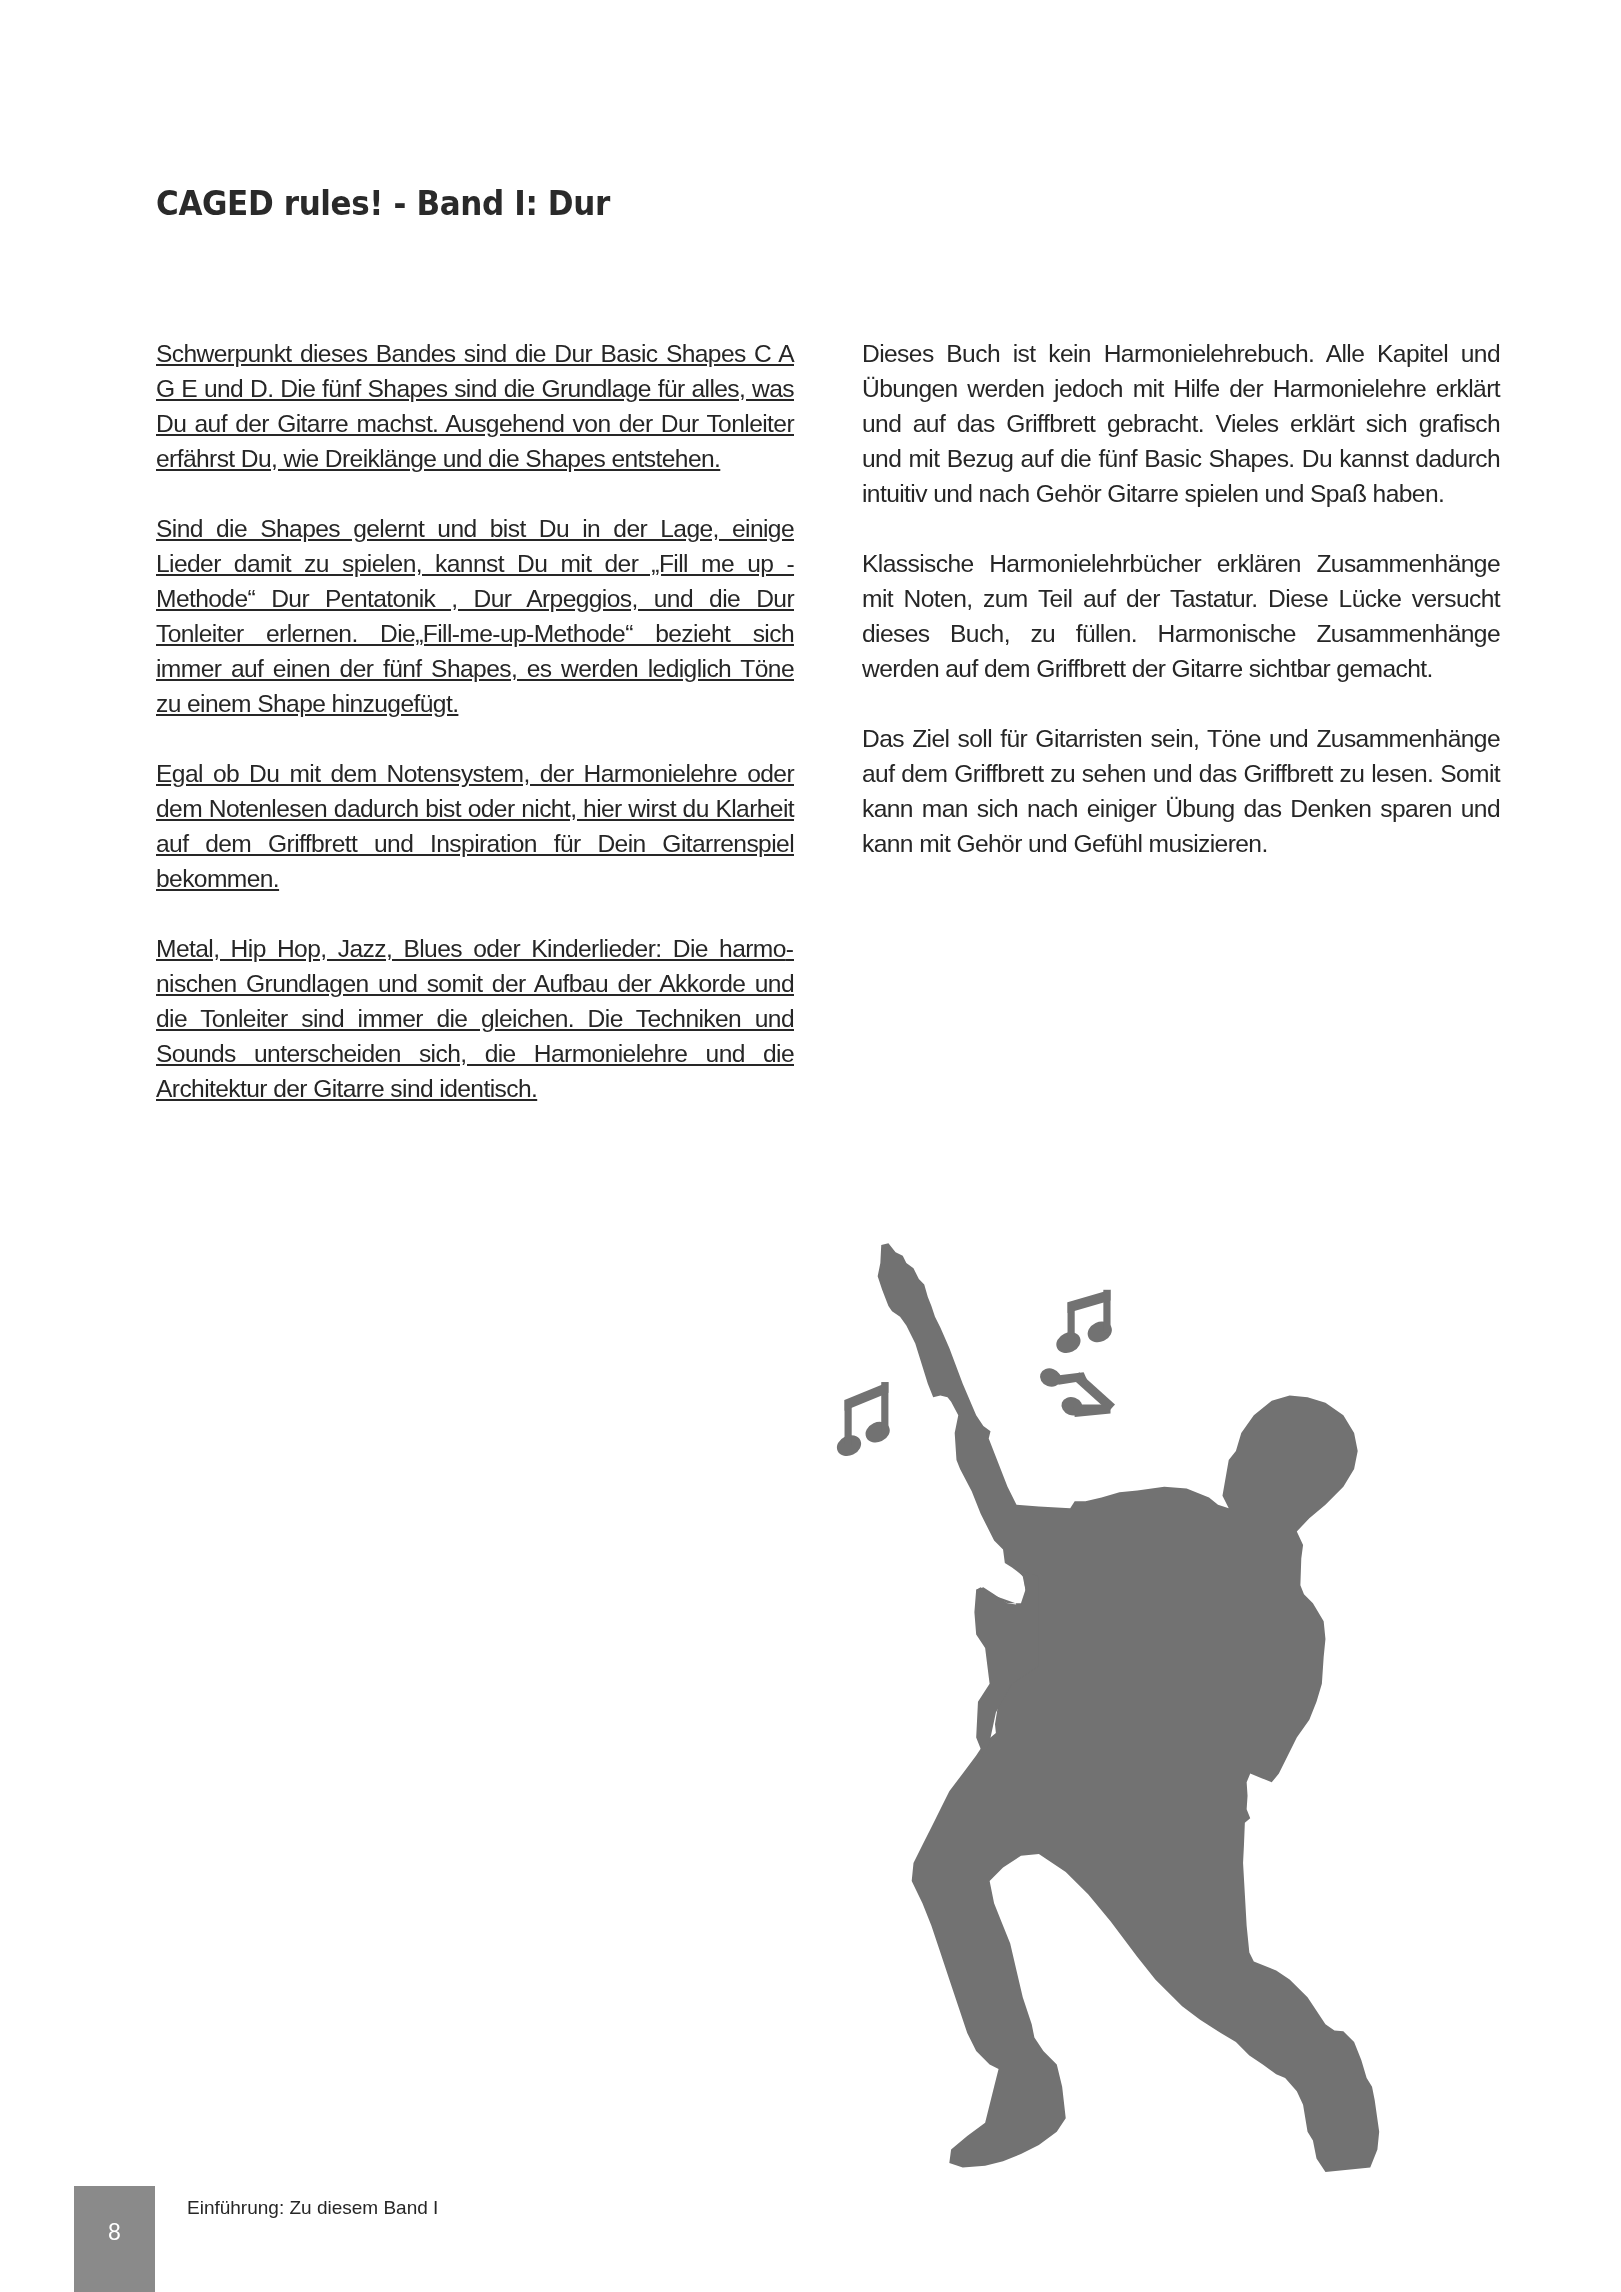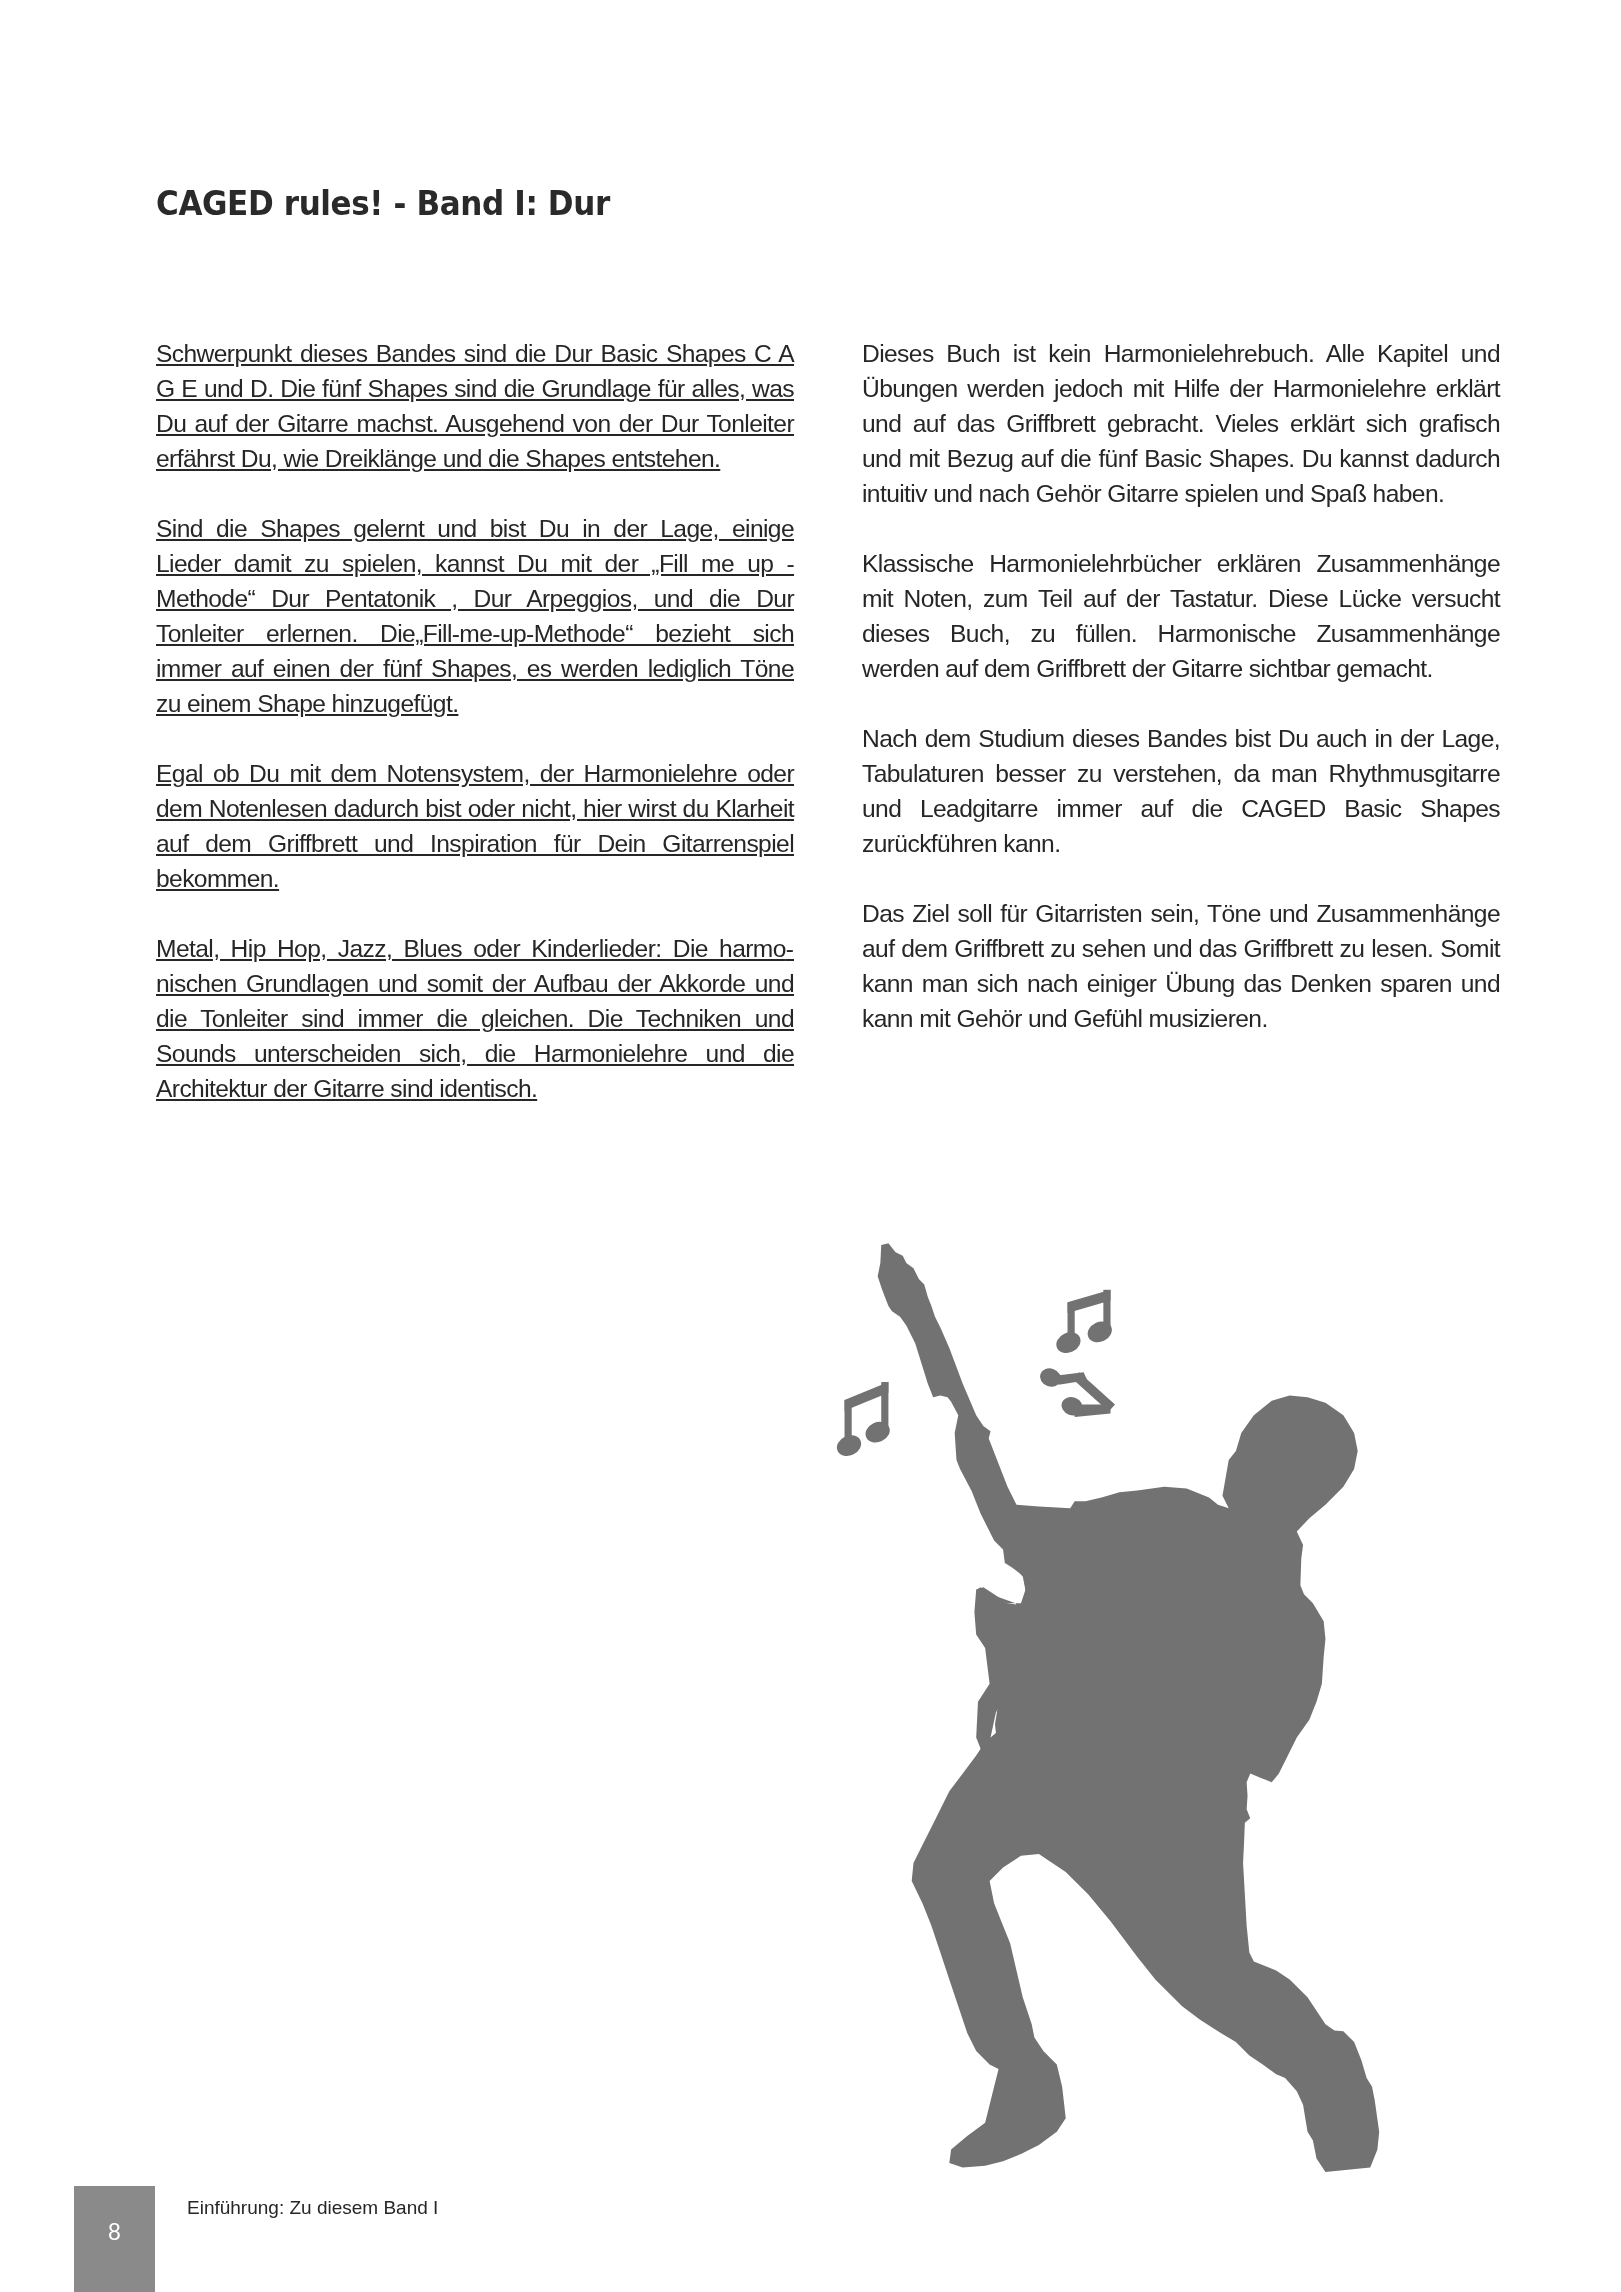--- a/index.html
+++ b/index.html
@@ -89,21 +89,20 @@
 <div class="column column-left">
   <p class="paragraph">Schwerpunkt dieses Bandes sind die Dur Basic Shapes C A G E und D. Die fünf Shapes sind die Grundlage für alles, was Du auf der Gitarre machst. Ausgehend von der Dur Tonleiter erfährst Du, wie Dreiklänge und die Shapes ent­stehen.</p>
   <p class="paragraph">Sind die Shapes gelernt und bist Du in der Lage, einige Lieder damit zu spielen, kannst Du mit der „Fill me up - Methode“ Dur Pentatonik , Dur Arpeggios, und die Dur Tonleiter erlernen. Die„Fill-me-up-Methode“ bezieht sich immer auf einen der fünf Shapes, es werden lediglich Töne zu einem Shape hinzugefügt.</p>
   <p class="paragraph">Egal ob Du mit dem Notensystem, der Harmonielehre oder dem Notenlesen dadurch bist oder nicht, hier wirst du Klarheit auf dem Griffbrett und Inspiration für Dein Gitarrenspiel bekommen.</p>
   <p class="paragraph">Metal, Hip Hop, Jazz, Blues oder Kinderlieder: Die harmo­nischen Grundlagen und somit der Aufbau der Akkorde und die Tonleiter sind immer die gleichen. Die Techniken und Sounds unterscheiden sich, die Harmonielehre und die Architektur der Gitarre sind identisch.</p>
 </div>
 
 <div class="column column-right">
   <p class="paragraph">Dieses Buch ist kein Harmonielehrebuch. Alle Kapitel und Übungen werden jedoch mit Hilfe der Harmonielehre erklärt und auf das Griffbrett gebracht. Vieles erklärt sich grafisch und mit Bezug auf die fünf Basic Shapes. Du kannst dadurch intuitiv und nach Gehör Gitarre spielen und Spaß haben.</p>
   <p class="paragraph">Klassische Harmonielehrbücher erklären Zusammen­hänge mit Noten, zum Teil auf der Tastatur. Diese Lücke versucht dieses Buch, zu füllen. Harmonische Zusam­menhänge werden auf dem Griffbrett der Gitarre sicht­bar gemacht.</p>
-  <p class="paragraph">Nach dem Studium dieses Bandes bist Du auch in der Lage, Tabulaturen besser zu verstehen, da man Rhyth­musgitarre und Leadgitarre immer auf die CAGED Basic Shapes zurückführen kann.</p>
   <p class="paragraph">Das Ziel soll für Gitarristen sein, Töne und Zusammen­hänge auf dem Griffbrett zu sehen und das Griffbrett zu lesen. Somit kann man sich nach einiger Übung das Den­ken sparen und kann mit Gehör und Gefühl musizieren.</p>
 </div>
 
 <svg class="illustration" viewBox="0 0 1810 2560" xmlns="http://www.w3.org/2000/svg">
   <g fill="#727272" stroke="none">
 
     <path d="
       M 984 1390
       L 992 1388 L 1000 1398 L 1008 1402 L 1012 1410 L 1020 1416 L 1026 1428 L 1032 1434
       L 1036 1448 L 1040 1458 L 1044 1470 L 1050 1482

